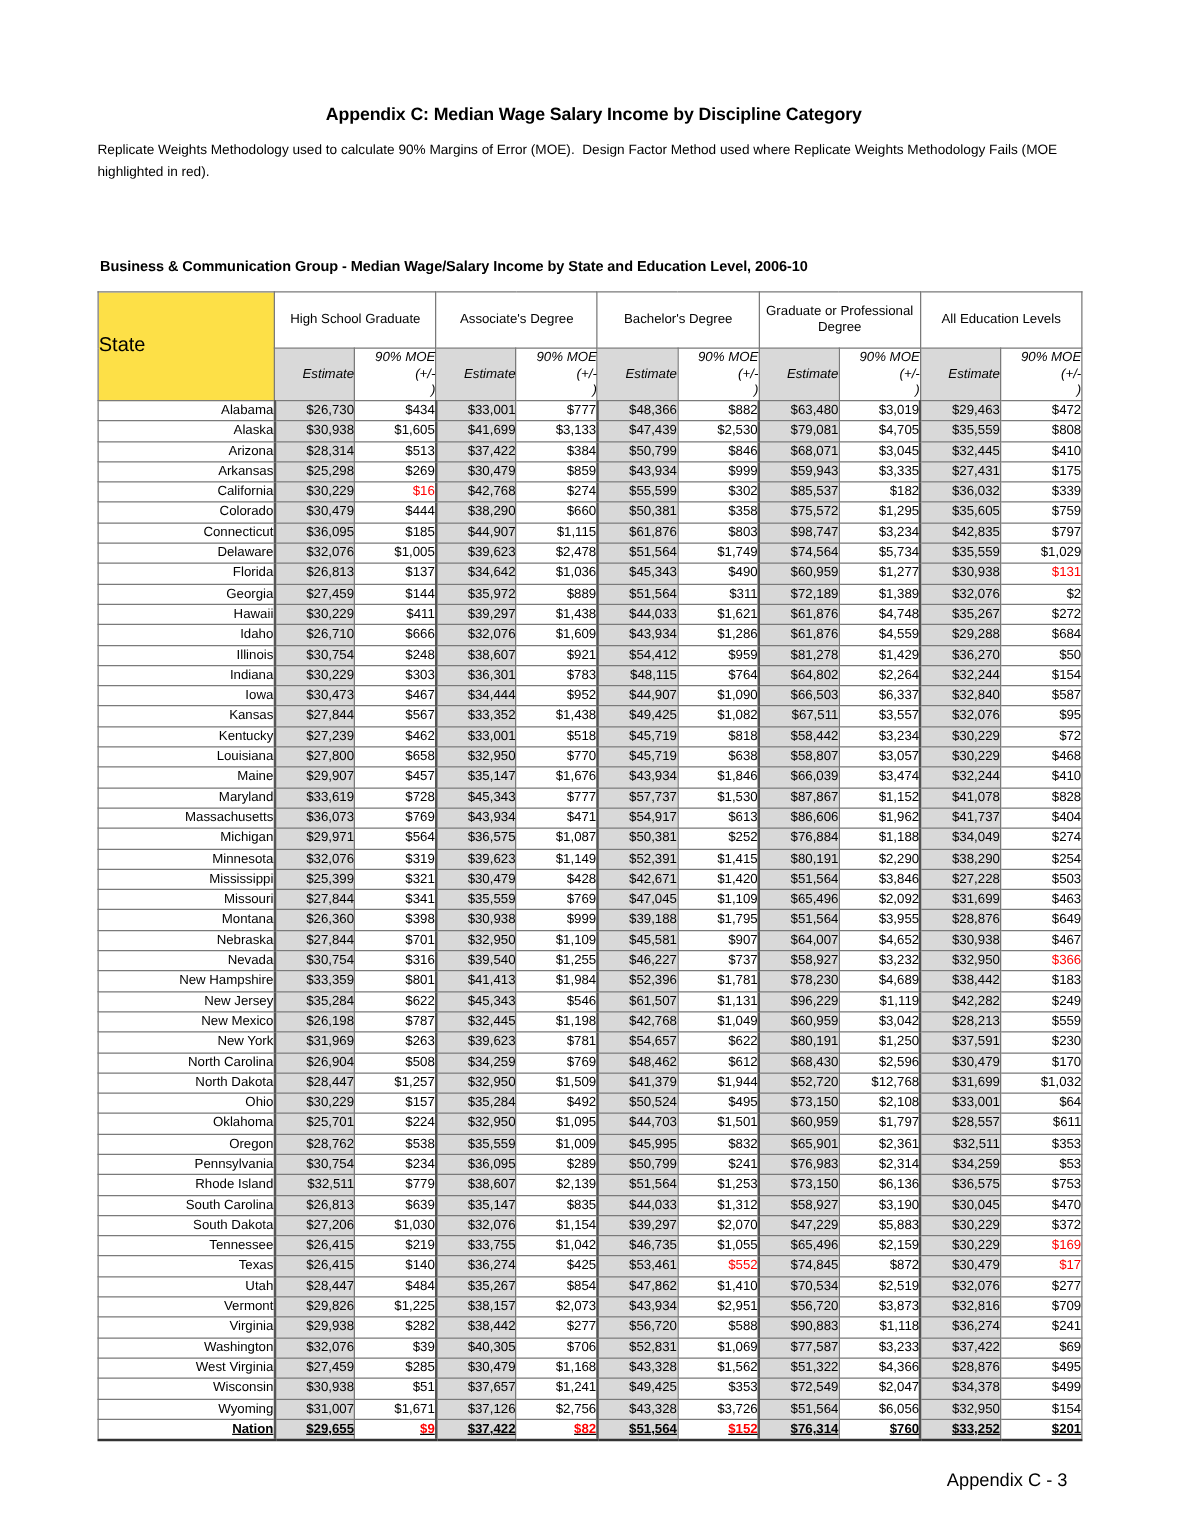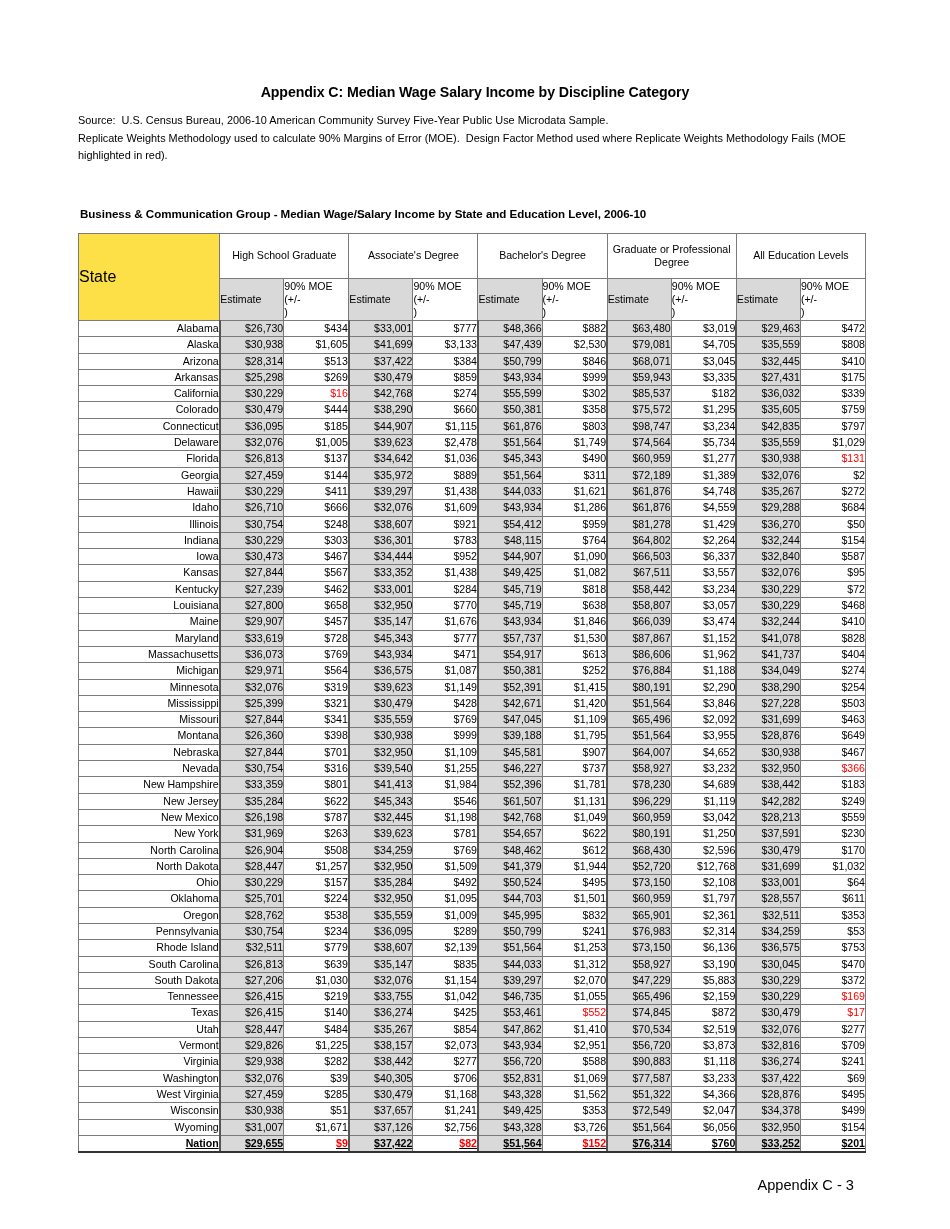--- a/index.html
+++ b/index.html
@@ -67,24 +67,25 @@
   .grp {
     height: 44px;
     text-align: center;
     font-size: 10.6px;
     line-height: 13.5px;
     background: #ffffff;
     padding: 0 3px;
   }
   .sub {
     height: 41px;
-    text-align: left;
+    text-align: right;
     font-size: 10.6px;
     line-height: 13.2px;
     vertical-align: middle;
+    font-style: italic;
   }
   .sub.est { background: #d9d9d9; }
   .sub.moe { background: #ffffff; }
   .state-head {
     background: #fde047;
     text-align: left;
     vertical-align: bottom;
     padding-bottom: 3px;
     font-size: 16px;
   }
@@ -124,21 +125,20 @@
   table.grid { border: 1px solid #555555; }
 </style>
 </head>
 <body>
 
 <div class="page">
 
   <div class="doc-title">Appendix C: Median Wage Salary Income by Discipline Category</div>
 
   <div class="notes">
-    <div>Source:  U.S. Census Bureau, 2006-10 American Community Survey Five-Year Public Use Microdata Sample.</div>
     <div>Replicate Weights Methodology used to calculate 90% Margins of Error (MOE).  Design Factor Method used where Replicate Weights Methodology Fails (MOE highlighted in red).</div>
   </div>
 
   <div class="table-title">Business &amp; Communication Group - Median Wage/Salary Income by State and Education Level, 2006-10</div>
 
   <table class="grid">
     <colgroup>
       <col style="width:141px">
       <col style="width:64px">
         <col style="width:65px">
@@ -395,21 +395,21 @@
           <td class="num est gs">$67,511</td>
           <td class="num moe">$3,557</td>
           <td class="num est gs">$32,076</td>
           <td class="num moe">$95</td>
         </tr>
         <tr>
           <td class="state">Kentucky</td>
           <td class="num est gs">$27,239</td>
           <td class="num moe">$462</td>
           <td class="num est gs">$33,001</td>
-          <td class="num moe">$284</td>
+          <td class="num moe">$518</td>
           <td class="num est gs">$45,719</td>
           <td class="num moe">$818</td>
           <td class="num est gs">$58,442</td>
           <td class="num moe">$3,234</td>
           <td class="num est gs">$30,229</td>
           <td class="num moe">$72</td>
         </tr>
         <tr>
           <td class="state">Louisiana</td>
           <td class="num est gs">$27,800</td>

